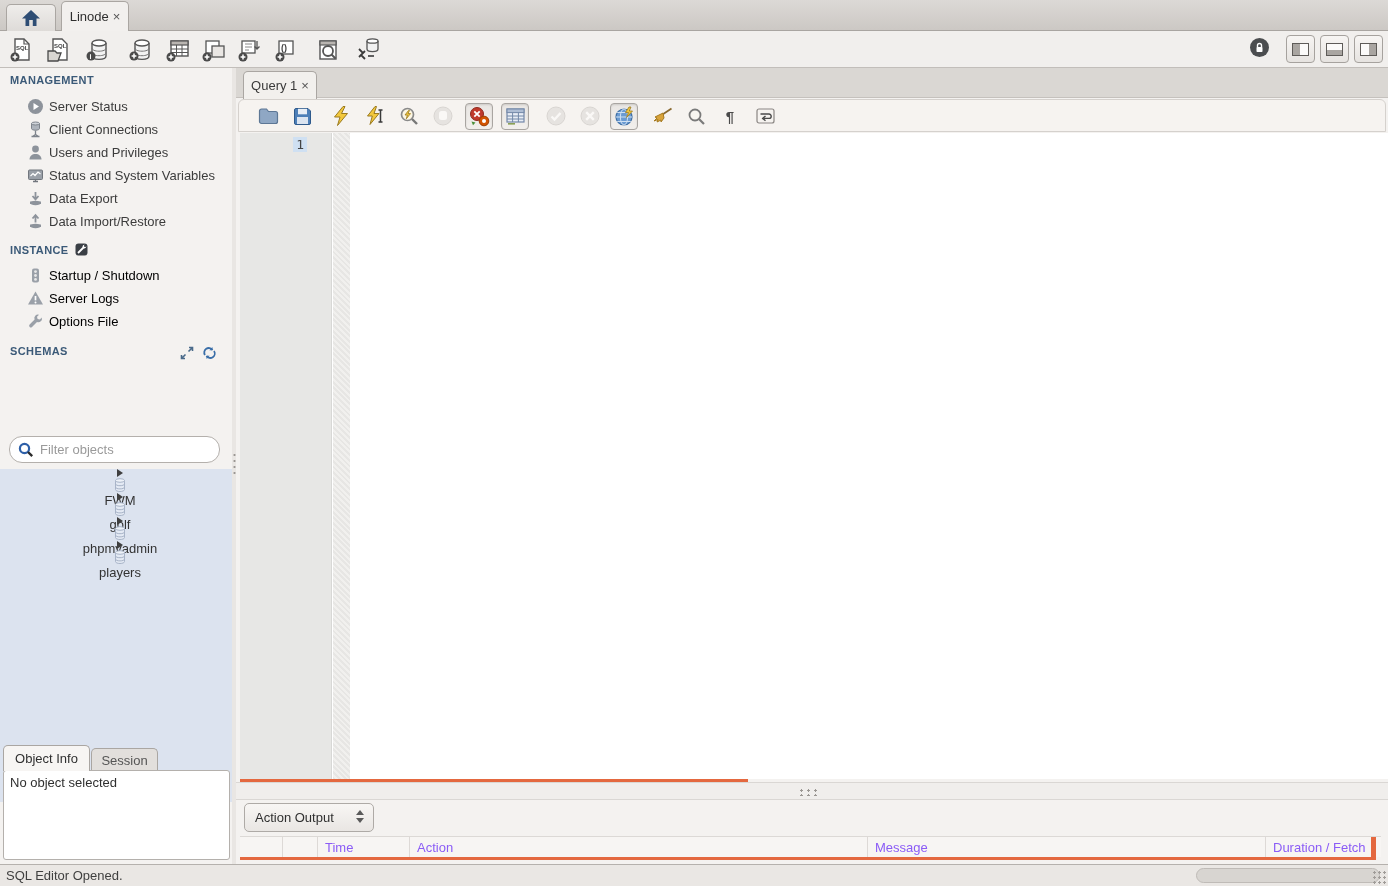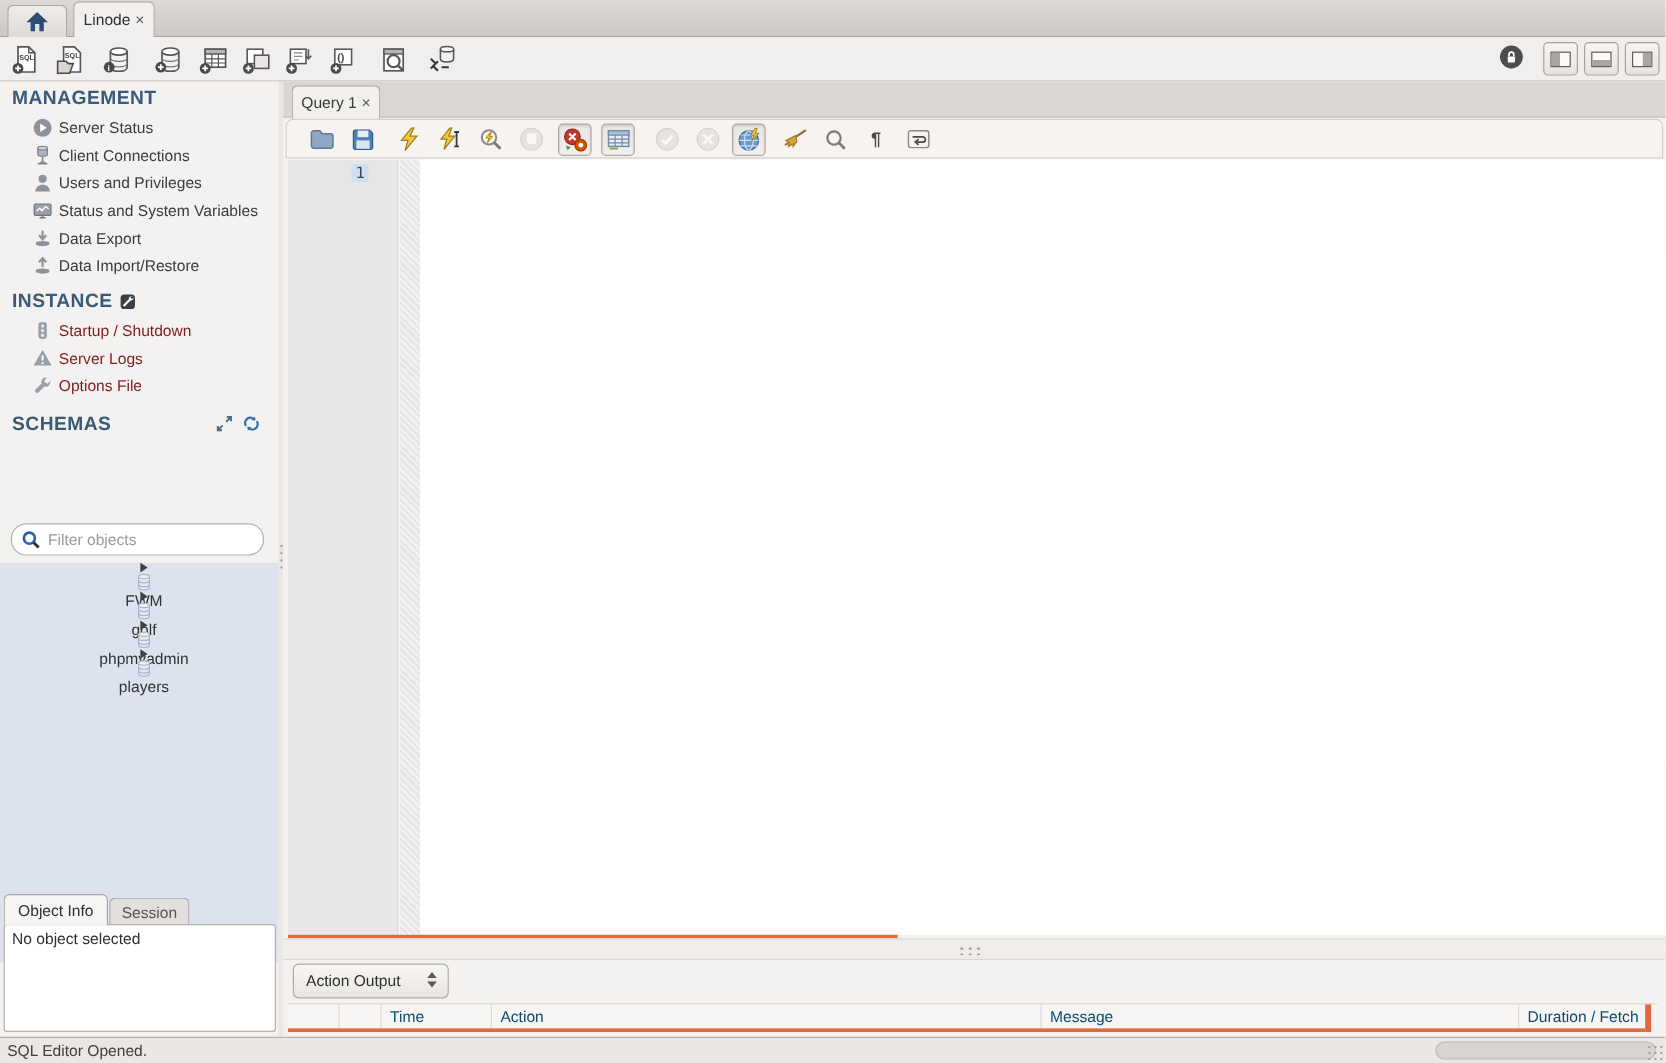--- a/index.html
+++ b/index.html
@@ -31,25 +31,25 @@
   .pt-fill { position:absolute; background:#a9a5a1; }
   .pt-left .pt-fill { left:0; top:0; bottom:0; width:7px; }
   .pt-bottom .pt-fill { left:0; right:0; bottom:0; height:5px; }
   .pt-right .pt-fill { right:0; top:0; bottom:0; width:7px; }
 
   
   .sidebar { position:absolute; left:0; top:68px; width:232px; height:796px; background:#f4f2f0; overflow:hidden; }
   .side-gap { position:absolute; left:232px; top:68px; width:6px; height:796px; background:#e9e6e3; }
   .vgrip { position:absolute; left:233px; top:452px; width:3px; height:22px; cursor:col-resize;
     background-image:radial-gradient(circle, #9a9692 1px, transparent 1.2px); background-size:3px 6px; }
-  .section-title { position:absolute; left:10px; font-weight:bold; font-size:16px; letter-spacing:.4px; color:#3b5a78; }
+  .section-title { position:absolute; left:10px; font-weight:bold; font-size:11px; letter-spacing:.4px; color:#3b5a78; }
   .nav-item { position:absolute; left:0; width:232px; height:23px; display:flex; align-items:center; cursor:pointer; }
   .nav-item .nicon { width:18px; height:18px; margin-left:26px; display:flex; align-items:center; justify-content:center; flex:0 0 18px; }
   .nav-item .nlabel { margin-left:5px; white-space:nowrap; overflow:hidden; color:#3c3c3c; }
-  .nav-item.disabled .nlabel { color:#7f1d1d;text-align:right; }
+  .nav-item.disabled .nlabel { color:#000000;text-align:right; }
   .inst-badge { display:inline-block; vertical-align:-2px; margin-left:6px; }
 
   .schema-tools { position:absolute; top:345px; left:180px; width:46px; height:16px; display:flex; gap:8px; }
   .filter-box { position:absolute; left:9px; top:368px; width:211px; height:27px; background:#fff;
     border:1px solid #b4b0ac; border-radius:13px; display:flex; align-items:center; padding:0 8px; }
   .filter-box input { border:none; outline:none; width:160px; margin-left:6px; font-size:13px; color:#333;
     font-family:"Liberation Sans","DejaVu Sans",sans-serif; background:transparent; }
   .filter-box input::placeholder { color:#9a9a9a; }
 
   .schema-tree { position:absolute; left:0; top:401px; width:232px; height:333px; background:#dce3ef; }
@@ -98,21 +98,21 @@
   .combo { position:absolute; left:8px; top:3px; width:130px; height:29px; border:1px solid #aeaaa6; border-radius:5px;
     background:linear-gradient(#f8f6f4,#e9e6e3); display:flex; align-items:center; cursor:pointer; }
   .combo .cval { margin-left:10px; color:#2f2f2f; }
   .spinner { position:absolute; right:9px; top:6px; display:flex; flex-direction:column; gap:3px; }
   .spin-up { width:0; height:0; border-left:4px solid transparent; border-right:4px solid transparent; border-bottom:5px solid #5a5a5a; }
   .spin-dn { width:0; height:0; border-left:4px solid transparent; border-right:4px solid transparent; border-top:5px solid #5a5a5a; }
 
   .out-header { position:absolute; left:4px; top:36px; width:1141px; height:21px; background:#f7f5f3;
     border-top:1px solid #dcd9d6; display:flex; }
   .oh-cell { height:100%; border-right:1px solid #ddd9d6; display:flex; align-items:center; padding-left:7px;
-    color:#0c4a6e; white-space:nowrap; overflow:hidden; cursor:pointer; flex:none; }
+    color:#8b5cf6; white-space:nowrap; overflow:hidden; cursor:pointer; flex:none; }
   .orange-line-header { position:absolute; left:4px; top:57px; width:1131px; height:3px; background:#e4683f; }
   .orange-vbar { position:absolute; left:1135px; top:37px; width:5px; height:23px; background:#e4683f; }
 
   
   .statusbar { position:absolute; left:0; top:864px; width:100%; height:22px; background:#eae7e4; border-top:1px solid #b5b1ad; }
   .status-text { position:absolute; left:6px; top:3px; color:#3f3f3f; }
   .hscroll-thumb { position:absolute; left:1196px; top:3px; width:184px; height:15px; border-radius:8px;
     background:#d8d5d1; border:1px solid #bfbbb7; cursor:pointer; }
   .resize-grip { position:absolute; right:2px; top:5px; width:14px; height:14px;
     background-image:radial-gradient(circle,#a09c98 1px, transparent 1.2px); background-size:5px 5px; cursor:nwse-resize; }

